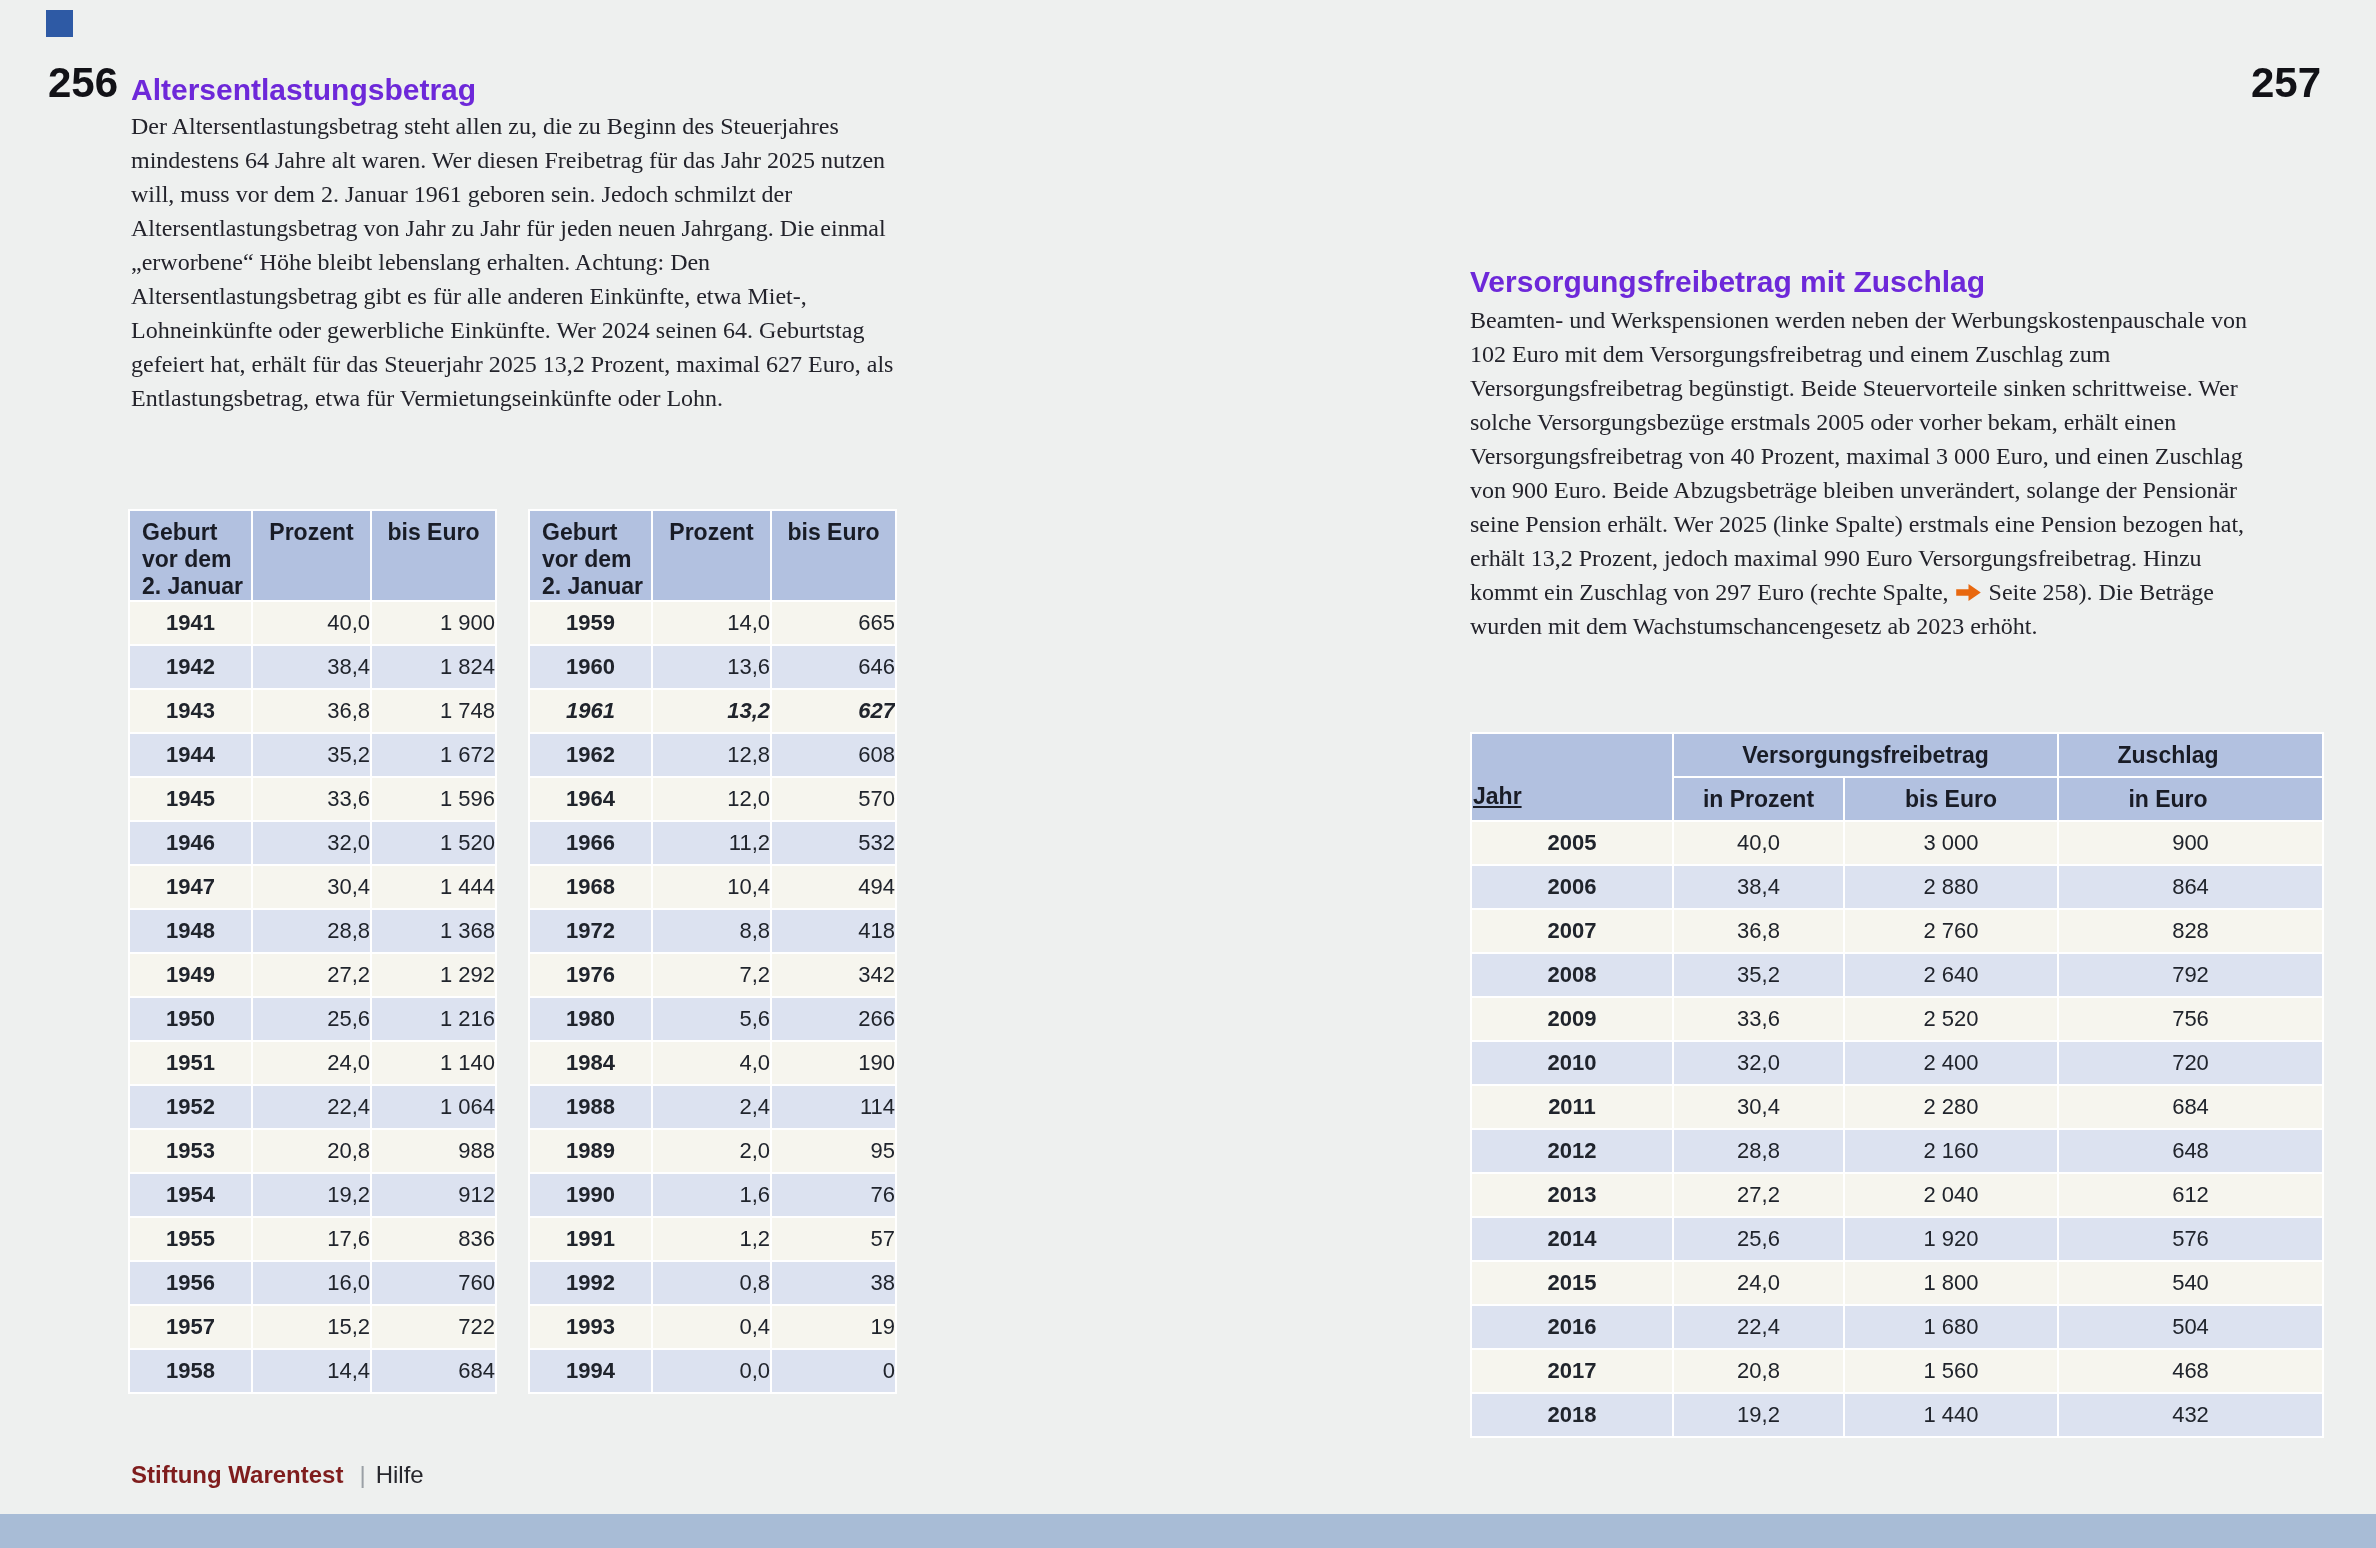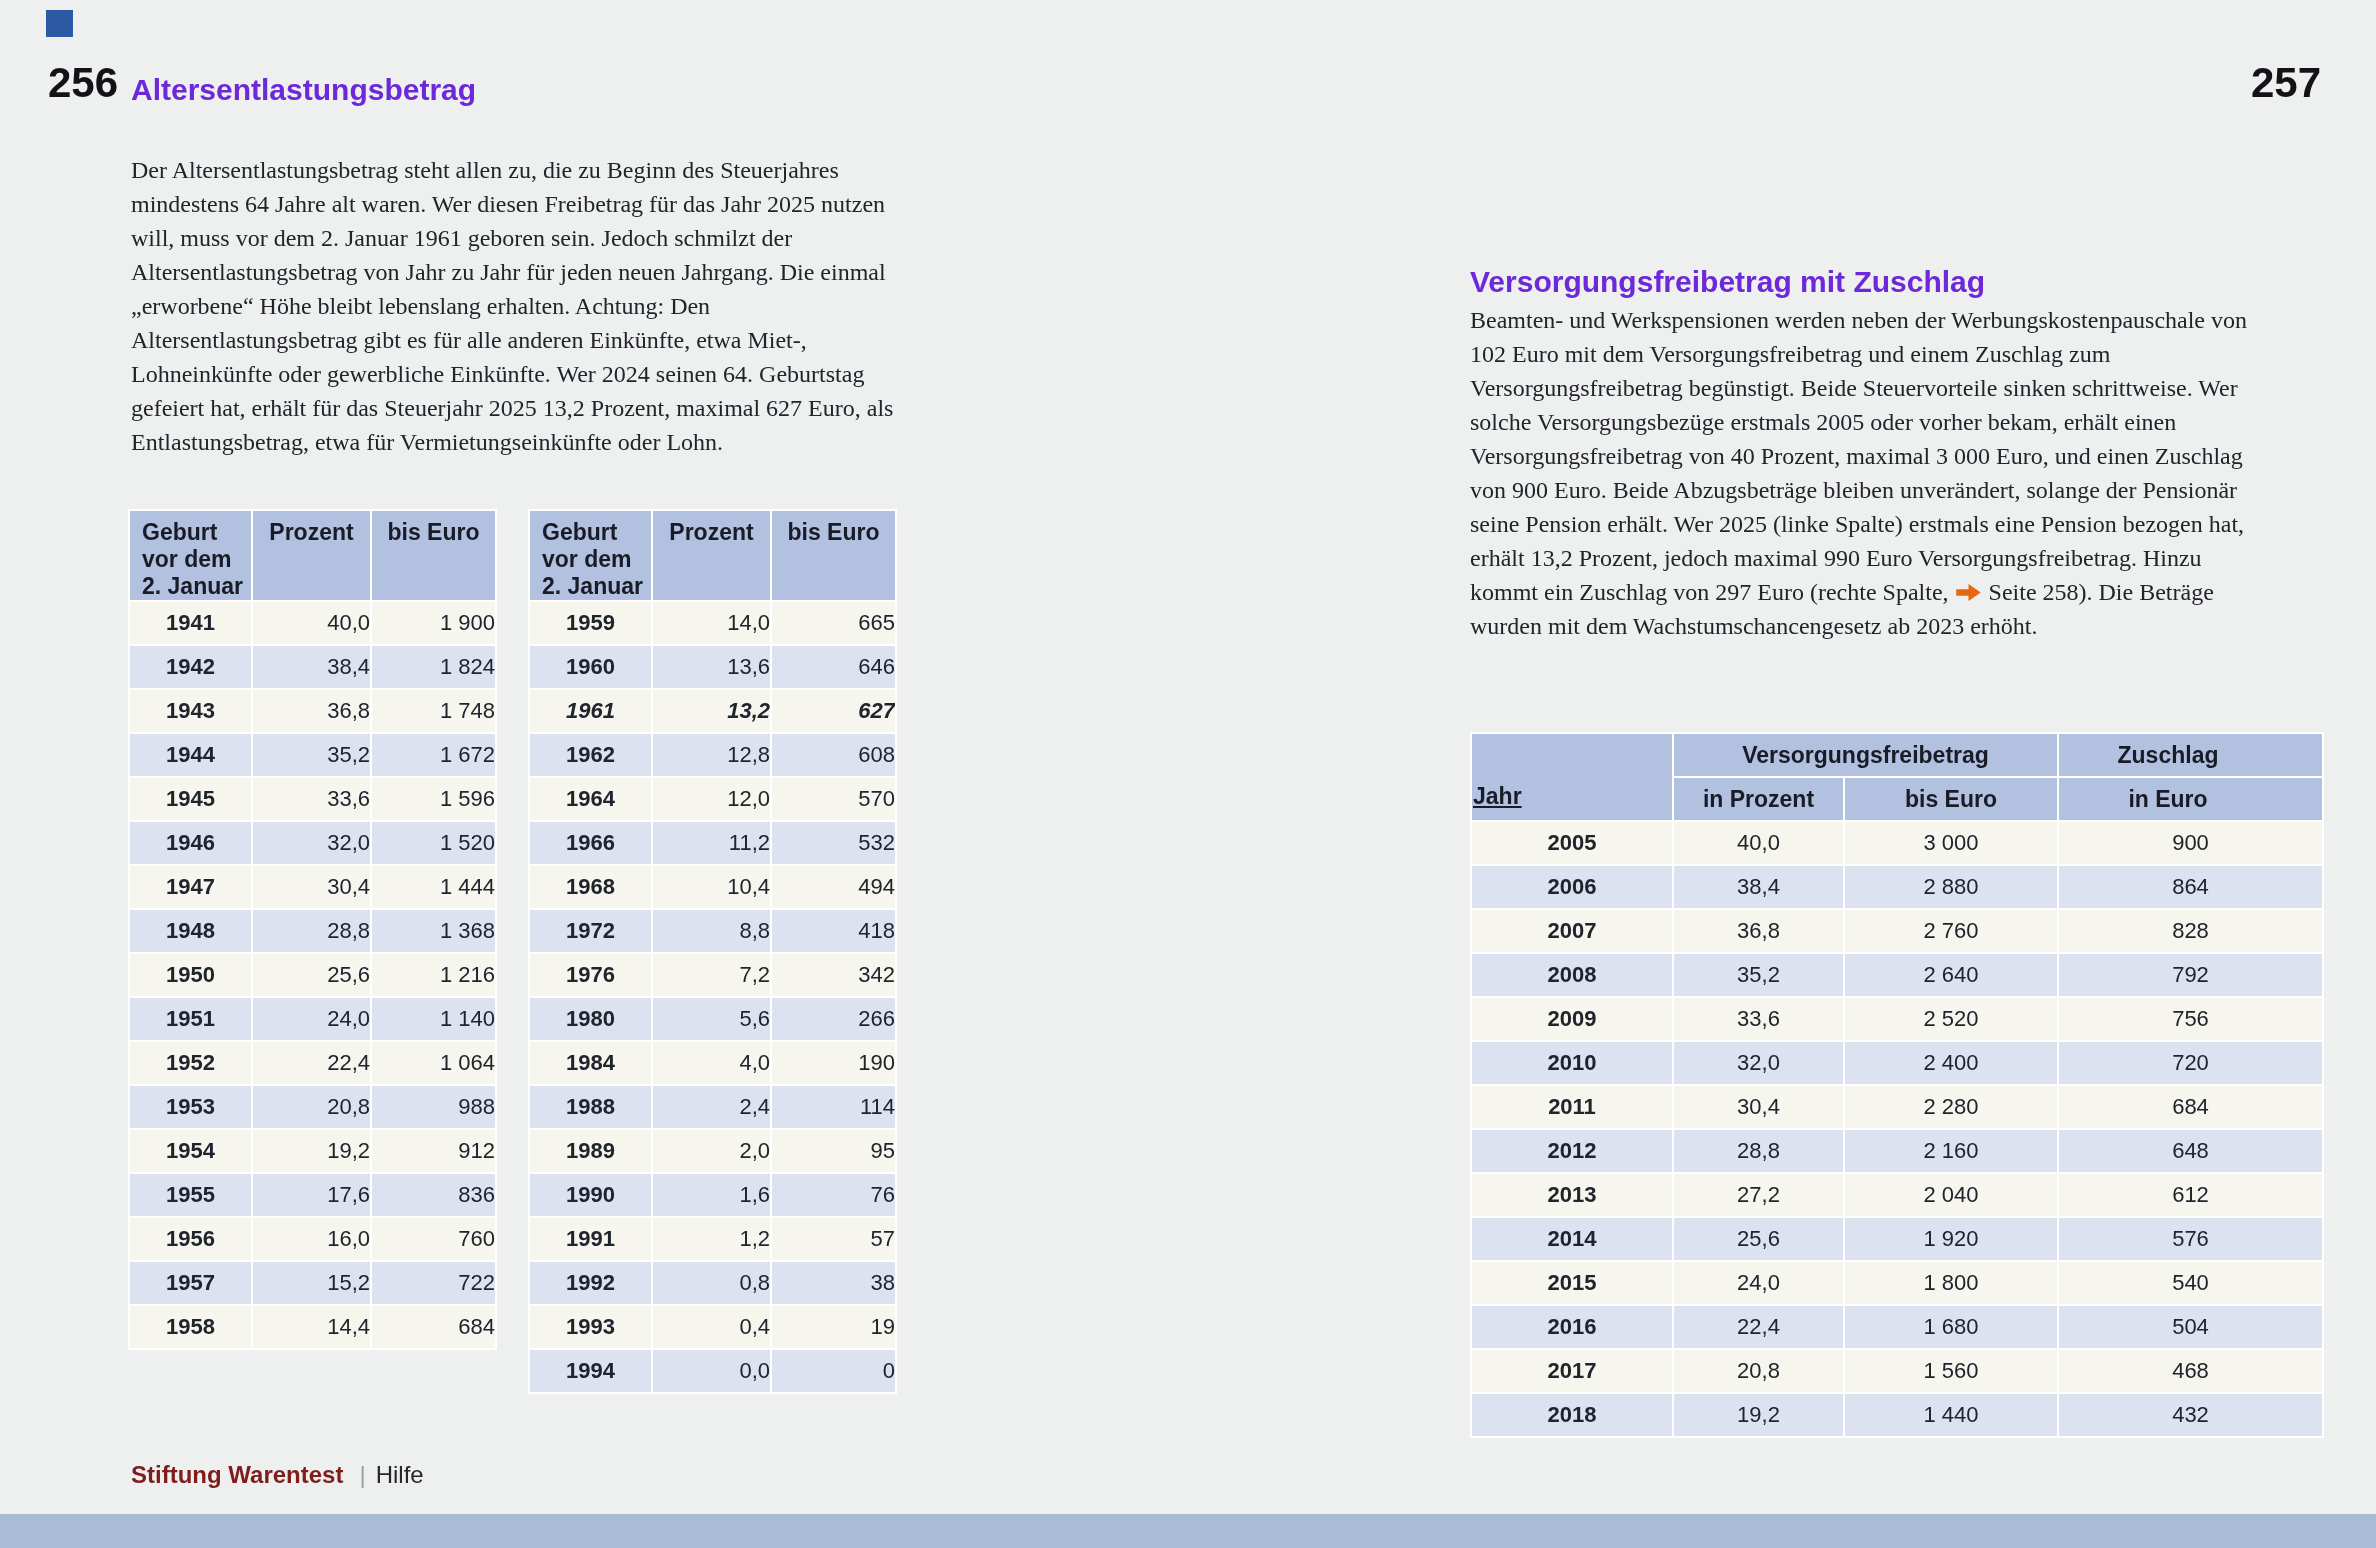--- a/index.html
+++ b/index.html
@@ -15,21 +15,21 @@
   .pagenum.pn-right { right:55px;margin-left:15px; }
 
   .heading { position:absolute; margin:0; font-size:30px; font-weight:bold; color:#6d28d9; }
   #heading-left  { left:131px; top:73px; }
   #heading-right { left:1470px; top:265px; }
 
   .bodytext {
     position:absolute; margin:0;
     font-family:"Liberation Serif", serif; font-size:24px; line-height:34px; color:#23232b;
   }
-  #body-left  { left:131px; top:109px; width:792px;margin-top:44px; }
+  #body-left  { left:131px; top:109px; width:792px; }
   #body-right { left:1470px; top:303px; width:802px; }
 
   .arrow svg { display:inline-block; width:25px; height:17px; vertical-align:-1px; margin:0 8px 0 7px; }
 
   #table1 { position:absolute; left:128px;  top:509px; }
   #table2 { position:absolute; left:528px;  top:509px; }
   #table3 { position:absolute; left:1470px; top:732px; }
 
   .data-table { border-collapse:collapse; table-layout:fixed; }
   .data-table th, .data-table td { border:2px solid #ffffff; overflow:hidden; }
@@ -133,20 +133,25 @@
           <td class="cp">30,4</td>
           <td class="ce">1 444</td>
         </tr>
 
         <tr>
           <td class="cy">1948</td>
           <td class="cp">28,8</td>
           <td class="ce">1 368</td>
         </tr>
 
+        <tr>
+          <td class="cy">1949</td>
+          <td class="cp">27,2</td>
+          <td class="ce">1 292</td>
+        </tr>
 
         <tr>
           <td class="cy">1950</td>
           <td class="cp">25,6</td>
           <td class="ce">1 216</td>
         </tr>
 
         <tr>
           <td class="cy">1951</td>
           <td class="cp">24,0</td>

